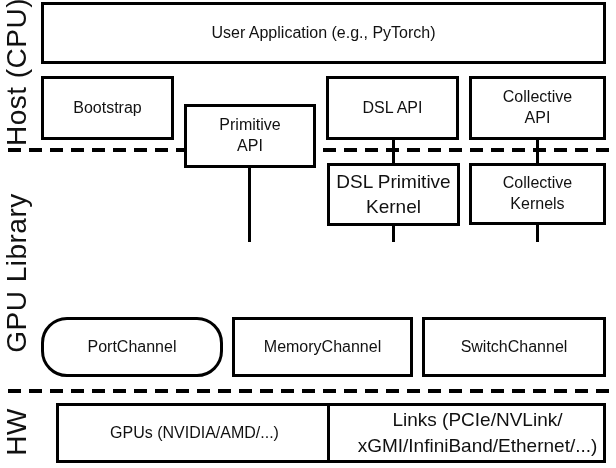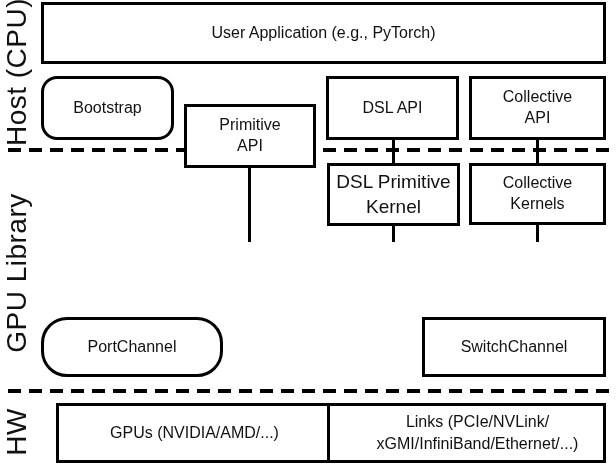--- a/index.html
+++ b/index.html
@@ -51,34 +51,34 @@
     z-index: 1;
   }
   .connector {
     position: absolute;
     width: 3px;
     background: #000000;
     z-index: 1;
   }
   
   #user-app        { left: 41px;  top: 2px;   width: 565px; height: 62px; }
-  #bootstrap       { left: 41px;  top: 76px;  width: 133px; height: 64px; border-radius: 16px; }
+  #bootstrap       { left: 41px;  top: 76px;  width: 133px; height: 64px; }
   #primitive-api   { left: 184px; top: 76px;  width: 132px; height: 64px; margin-top: 28px; }
   #dsl-api         { left: 326px; top: 76px;  width: 133px; height: 64px; }
   #collective-api  { left: 469px; top: 76px;  width: 137px; height: 64px; }
   #dashed-1        { top: 148px; }
   #dsl-executor    { left: 327px; top: 163px; width: 133px; height: 63px; font-size: 19px; }
   #collective-kern { left: 469px; top: 163px; width: 137px; height: 62px; }
   #primitives      { left: 41px;  top: 242px; width: 565px; height: 61px; }
   #port-channel    { left: 41px;  top: 317px; width: 182px; height: 60px; border-radius: 26px; }
   #memory-channel  { left: 232px; top: 317px; width: 181px; height: 60px; }
   #switch-channel  { left: 422px; top: 317px; width: 184px; height: 60px; }
   #dashed-2        { top: 389px; }
   #gpus            { left: 56px;  top: 403px; width: 277px; height: 60px; }
-  #links           { left: 327px; top: 403px; width: 279px; height: 60px; font-size: 16px; line-height: 1.35; padding-left: 22px; }
+  #links           { left: 327px; top: 403px; width: 279px; height: 60px; font-size: 19px; line-height: 1.35; padding-left: 22px; }
 
   #conn-primitive       { left: 248px; top: 140px; height: 102px; }
   #conn-dsl-top         { left: 392px; top: 140px; height: 23px; }
   #conn-dsl-bottom      { left: 392px; top: 226px; height: 16px; }
   #conn-collective-top  { left: 536px; top: 140px; height: 23px; }
   #conn-collective-bottom { left: 536px; top: 225px; height: 17px; }
 
   #label-host        { left: -63px; top: 54px;  width: 160px; height: 36px; }
   #label-gpu-library { left: -93px; top: 255px; width: 220px; height: 36px; }
   #label-hw          { left: -23px; top: 414px; width: 80px;  height: 36px; }
@@ -106,20 +106,21 @@
   <div class="connector" id="conn-dsl-top"></div>
   <div class="connector" id="conn-dsl-bottom"></div>
   <div class="connector" id="conn-collective-top"></div>
   <div class="connector" id="conn-collective-bottom"></div>
 
   <div class="box" id="dsl-executor">DSL Primitive
 Kernel</div>
   <div class="box" id="collective-kern">Collective
 Kernels</div>
   <div class="box" id="port-channel">PortChannel</div>
+  <div class="box" id="memory-channel">MemoryChannel</div>
   <div class="box" id="switch-channel">SwitchChannel</div>
 
   <div class="dashed-line" id="dashed-2"></div>
 
   <div class="box" id="gpus">GPUs (NVIDIA/AMD/...)</div>
   <div class="box" id="links">Links (PCIe/NVLink/
 xGMI/InfiniBand/Ethernet/...)</div>
 
 </div>
 

